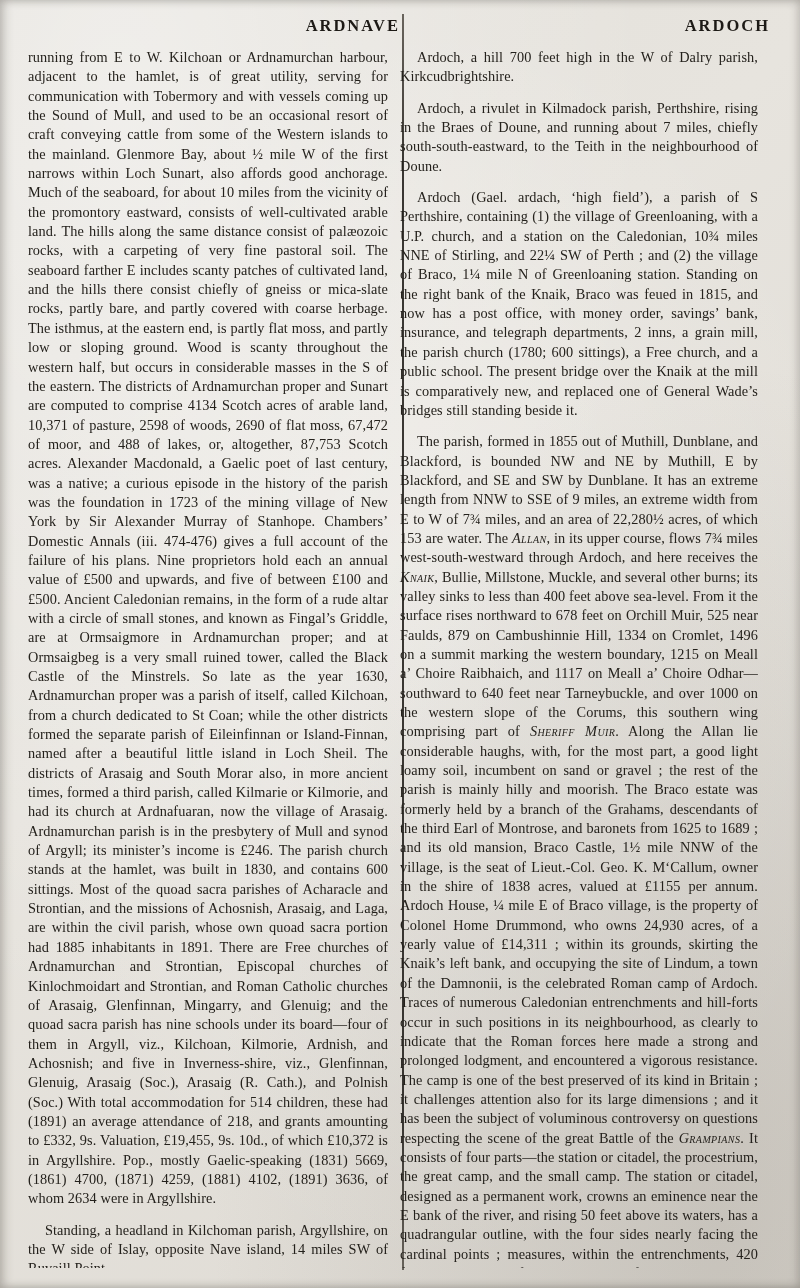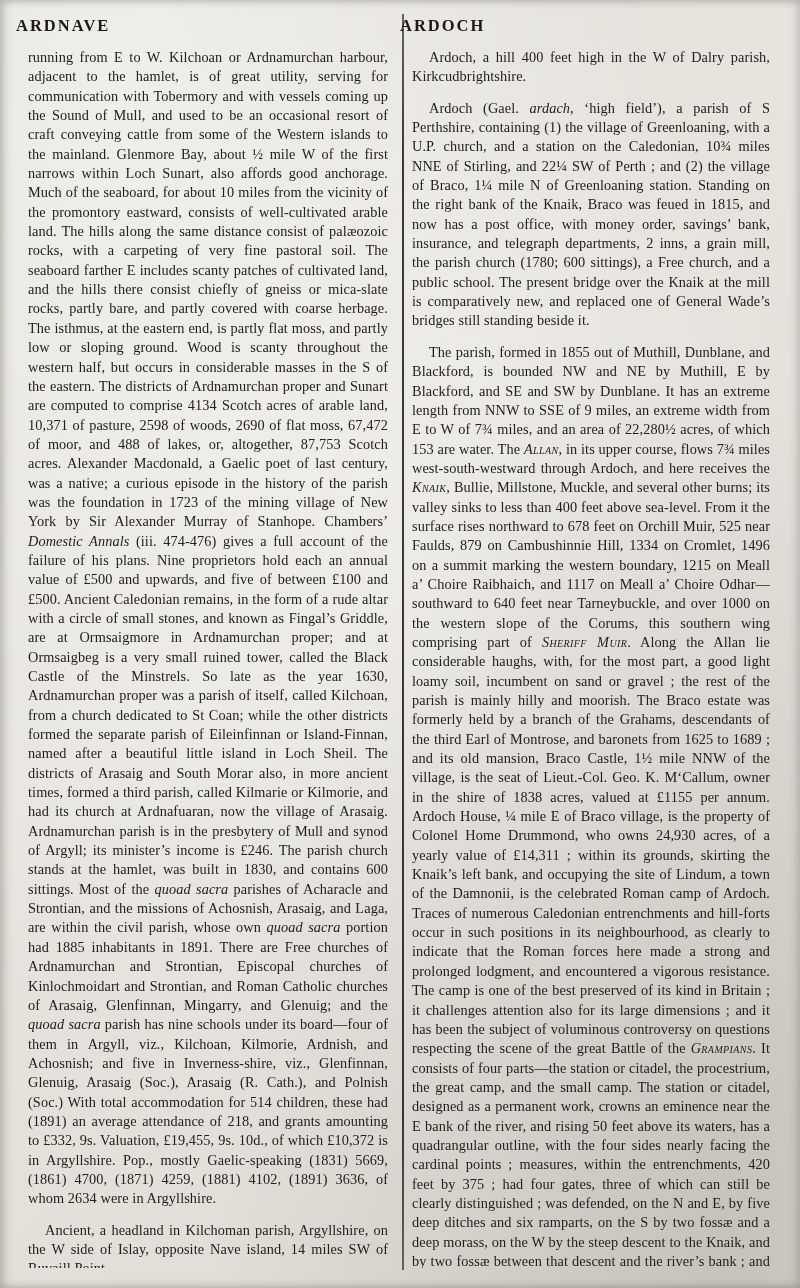--- a/index.html
+++ b/index.html
@@ -25,38 +25,38 @@
     position: absolute;
     top: 16px;
     height: 1252px;
     overflow: hidden;
     text-align: justify;
     font-size: 14.3px;
     line-height: 19.35px;
     letter-spacing: 0.1px;
   }
   .col-left  { left: 16px;  width: 384px; }
-  .col-right { left: 400px; width: 382px; }
+  .col-right { left: 388px; width: 382px; }
 
   .col-header {
     margin: 0 0 8px 0;
-    text-align: left;
+    text-align: right;
     font-weight: bold;
     font-size: 16.5px;
     line-height: 20px;
     letter-spacing: 2px;
     color: #1d1a16;
   }
 
   .para { margin: 12px; padding: 0; }
   .para.indent { text-indent: 17px; }
 
   .seg-plain   { }
   .seg-bold    { font-weight: normal; }
-  .seg-italic  { font-style: italic; }
+  .seg-italic  { }
   .seg-smallcaps { font-variant: small-caps; letter-spacing: 0.4px; font-style: italic; }
 
   .column-divider {
     position: absolute;
     left: 402px;
     top: 14px;
     width: 2px;
     height: 1256px;
     background: linear-gradient(#5a554d, #26231f 12%, #26231f 88%, #5a554d);
     opacity: 0.9;
@@ -75,29 +75,30 @@
 <body>
 
 <div class="page">
 
   <div class="column-divider"></div>
 
   <div class="column col-left">
     <h1 class="col-header">ARDNAVE</h1>
     <div>
         <p class="para"><span class="seg-plain">running from E to W.  Kilchoan or Ardnamurchan harbour, adjacent to the hamlet, is of great utility, serving for communication with Tobermory and with vessels coming up the Sound of Mull, and used to be an occasional resort of craft conveying cattle from some of the Western islands to the mainland.  Glenmore Bay, about ½ mile W of the first narrows within Loch Sunart, also affords good anchorage.  Much of the seaboard, for about 10 miles from the vicinity of the promontory eastward, consists of well-cultivated arable land.  The hills along the same distance consist of palæozoic rocks, with a carpeting of very fine pastoral soil.  The seaboard farther E includes scanty patches of cultivated land, and the hills there consist chiefly of gneiss or mica-slate rocks, partly bare, and partly covered with coarse herbage.  The isthmus, at the eastern end, is partly flat moss, and partly low or sloping ground.  Wood is scanty throughout the western half, but occurs in considerable masses in the S of the eastern.  The districts of Ardnamurchan proper and Sunart are computed to comprise 4134 Scotch acres of arable land, 10,371 of pasture, 2598 of woods, 2690 of flat moss, 67,472 of moor, and 488 of lakes, or, altogether, 87,753 Scotch acres.  Alexander Macdonald, a Gaelic poet of last century, was a native; a curious episode in the history of the parish was the foundation in 1723 of the mining village of New York by Sir Alexander Murray of Stanhope.  Chambers’ </span><span class="seg-italic">Domestic Annals</span><span class="seg-plain"> (iii. 474-476) gives a full account of the failure of his plans.  Nine proprietors hold each an annual value of £500 and upwards, and five of between £100 and £500.  Ancient Caledonian remains, in the form of a rude altar with a circle of small stones, and known as Fingal’s Griddle, are at Ormsaigmore in Ardnamurchan proper; and at Ormsaigbeg is a very small ruined tower, called the Black Castle of the Minstrels.  So late as the year 1630, Ardnamurchan proper was a parish of itself, called Kilchoan, from a church dedicated to St Coan; while the other districts formed the separate parish of Eileinfinnan or Island-Finnan, named after a beautiful little island in Loch Sheil.  The districts of Arasaig and South Morar also, in more ancient times, formed a third parish, called Kilmarie or Kilmorie, and had its church at Ardnafuaran, now the village of Arasaig.  Ardnamurchan parish is in the presbytery of Mull and synod of Argyll; its minister’s income is £246.  The parish church stands at the hamlet, was built in 1830, and contains 600 sittings.  Most of the </span><span class="seg-italic">quoad sacra</span><span class="seg-plain"> parishes of Acharacle and Strontian, and the missions of Achosnish, Arasaig, and Laga, are within the civil parish, whose own </span><span class="seg-italic">quoad sacra</span><span class="seg-plain"> portion had 1885 inhabitants in 1891.  There are Free churches of Ardnamurchan and Strontian, Episcopal churches of Kinlochmoidart and Strontian, and Roman Catholic churches of Arasaig, Glenfinnan, Mingarry, and Glenuig; and the </span><span class="seg-italic">quoad sacra</span><span class="seg-plain"> parish has nine schools under its board—four of them in Argyll, viz., Kilchoan, Kilmorie, Ardnish, and Achosnish; and five in Inverness-shire, viz., Glenfinnan, Glenuig, Arasaig (Soc.), Arasaig (R. Cath.), and Polnish (Soc.)  With total accommodation for 514 children, these had (1891) an average attendance of 218, and grants amounting to £332, 9s.  Valuation, £19,455, 9s. 10d., of which £10,372 is in Argyllshire.  Pop., mostly Gaelic-speaking (1831) 5669, (1861) 4700, (1871) 4259, (1881) 4102, (1891) 3636, of whom 2634 were in Argyllshire.</span></p>
-        <p class="para indent"><span class="seg-bold">Ancient,</span><span class="seg-plain"> a headland in Kilchoman parish, Argyllshire, on the W side of Islay, opposite Nave island, 14 miles SW of Ruvaill Point.</span></p>
+        <p class="para indent"><span class="seg-bold">Standing,</span><span class="seg-plain"> a headland in Kilchoman parish, Argyllshire, on the W side of Islay, opposite Nave island, 14 miles SW of Ruvaill Point.</span></p>
         <p class="para indent"><span class="seg-bold">Ardneil Bank,</span><span class="seg-plain"> a mural cliff at Farland Head in West Kilbride parish, Ayrshire, 6 miles NNW of Ardrossan.  It rises to the height of about 300 feet, extends in a straight line to a length of about 1 mile, and is separated from the sea-margin only by a very narrow belt of verdant land.  A crescent-shaped bay here forms good bathing ground.</span></p>
       </div>
   </div>
 
   <div class="column col-right">
     <h1 class="col-header">ARDOCH</h1>
     <div>
-        <p class="para indent"><span class="seg-bold">Ardoch,</span><span class="seg-plain"> a hill 400 feet high in the W of Dalry parish, Kirkcudbrightshire.</span></p>
+        <p class="para indent"><span class="seg-bold">Ardoch,</span><span class="seg-plain"> a hill 700 feet high in the W of Dalry parish, Kirkcudbrightshire.</span></p>
+        <p class="para indent"><span class="seg-bold">Ardoch,</span><span class="seg-plain"> a rivulet in Kilmadock parish, Perthshire, rising in the Braes of Doune, and running about 7 miles, chiefly south-south-eastward, to the Teith in the neighbourhood of Doune.</span></p>
         <p class="para indent"><span class="seg-bold">Ardoch</span><span class="seg-plain"> (Gael. </span><span class="seg-italic">ardach</span><span class="seg-plain">, ‘high field’), a parish of S Perthshire, containing (1) the village of Greenloaning, with a U.P. church, and a station on the Caledonian, 10¾ miles NNE of Stirling, and 22¼ SW of Perth ; and (2) the village of Braco, 1¼ mile N of Greenloaning station.  Standing on the right bank of the Knaik, Braco was feued in 1815, and now has a post office, with money order, savings’ bank, insurance, and telegraph departments, 2 inns, a grain mill, the parish church (1780; 600 sittings), a Free church, and a public school.  The present bridge over the Knaik at the mill is comparatively new, and replaced one of General Wade’s bridges still standing beside it.</span></p>
         <p class="para indent"><span class="seg-plain">The parish, formed in 1855 out of Muthill, Dunblane, and Blackford, is bounded NW and NE by Muthill, E by Blackford, and SE and SW by Dunblane.  It has an extreme length from NNW to SSE of 9 miles, an extreme width from E to W of 7¾ miles, and an area of 22,280½ acres, of which 153 are water.  The </span><span class="seg-smallcaps">Allan</span><span class="seg-plain">, in its upper course, flows 7¾ miles west-south-westward through Ardoch, and here receives the </span><span class="seg-smallcaps">Knaik</span><span class="seg-plain">, Bullie, Millstone, Muckle, and several other burns; its valley sinks to less than 400 feet above sea-level.  From it the surface rises northward to 678 feet on Orchill Muir, 525 near Faulds, 879 on Cambushinnie Hill, 1334 on Cromlet, 1496 on a summit marking the western boundary, 1215 on Meall a’ Choire Raibhaich, and 1117 on Meall a’ Choire Odhar—southward to 640 feet near Tarneybuckle, and over 1000 on the western slope of the Corums, this southern wing comprising part of </span><span class="seg-smallcaps">Sheriff Muir</span><span class="seg-plain">.  Along the Allan lie considerable haughs, with, for the most part, a good light loamy soil, incumbent on sand or gravel ; the rest of the parish is mainly hilly and moorish.  The Braco estate was formerly held by a branch of the Grahams, descendants of the third Earl of Montrose, and baronets from 1625 to 1689 ; and its old mansion, Braco Castle, 1½ mile NNW of the village, is the seat of Lieut.-Col. Geo. K. M‘Callum, owner in the shire of 1838 acres, valued at £1155 per annum.  Ardoch House, ¼ mile E of Braco village, is the property of Colonel Home Drummond, who owns 24,930 acres, of a yearly value of £14,311 ; within its grounds, skirting the Knaik’s left bank, and occupying the site of Lindum, a town of the Damnonii, is the celebrated Roman camp of Ardoch.  Traces of numerous Caledonian entrenchments and hill-forts occur in such positions in its neighbourhood, as clearly to indicate that the Roman forces here made a strong and prolonged lodgment, and encountered a vigorous resistance.  The camp is one of the best preserved of its kind in Britain ; it challenges attention also for its large dimensions ; and it has been the subject of voluminous controversy on questions respecting the scene of the great Battle of the </span><span class="seg-smallcaps">Grampians</span><span class="seg-plain">.  It consists of four parts—the station or citadel, the procestrium, the great camp, and the small camp.  The station or citadel, designed as a permanent work, crowns an eminence near the E bank of the river, and rising 50 feet above its waters, has a quadrangular outline, with the four sides nearly facing the cardinal points ; measures, within the entrenchments, 420 feet by 375 ;  had four gates, three of which can still be clearly distinguished ; was defended, on the N and E, by five deep ditches and six ramparts, on the S by two fossæ and a deep morass, on the W by the steep descent to the Knaik, and by two fossæ between that descent and the river’s bank ; and contained a prætorium and accommodation for 1200 men.  The prætorium, for the general and his staff, is a regular square of 60 feet, situated on rising ground to the rear of the station ; appears to have been enclosed by a stone wall ; and now contains foundations of a building, 30 feet by 27, thought to have been a post-Roman place of worship.  The procestrium adjoins the N side of the station ; seems to have been a subsequent work, and strongly fortified ; had an</span></p>
       </div>
   </div>
 
   <div class="page-number">66</div>
 
 </div>
 
 </body></html>

